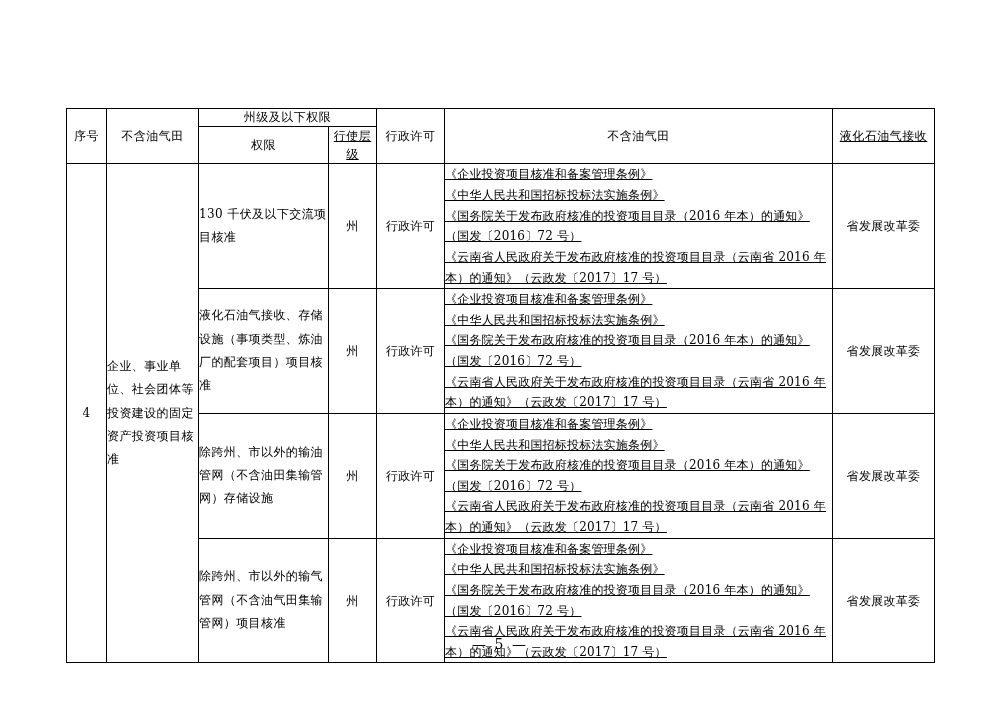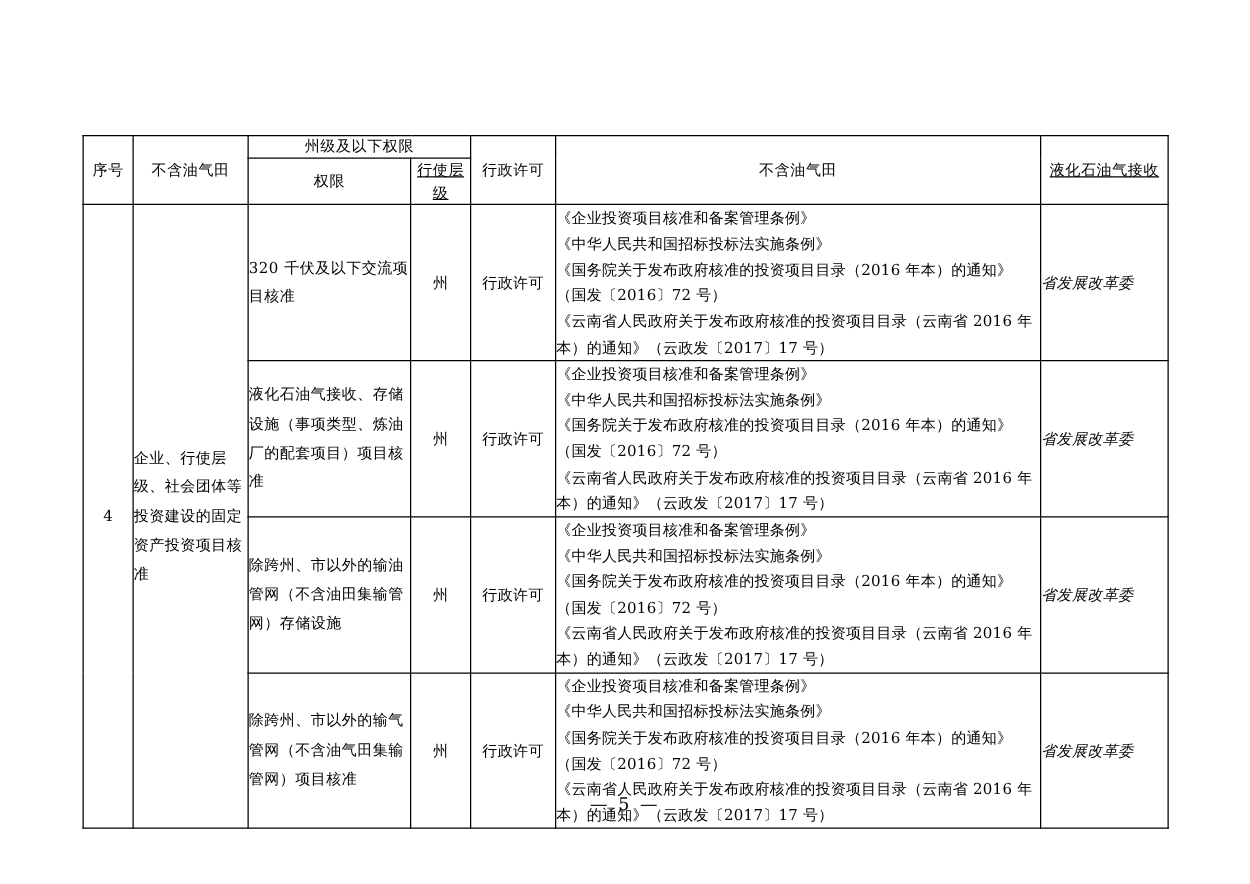--- a/index.html
+++ b/index.html
@@ -79,27 +79,28 @@
   }
   .cell-basis {
     text-align: left;
     font-size: 12px;
     line-height: 1.72;
     padding: 7px 9px;
     letter-spacing: 0.2px;
   }
   .cell-basis div {
     white-space: normal;
+    text-decoration: underline;
   }
   .cell-dept {
+    text-align: center;
     font-size: 12.5px;
     line-height: 1.5;
     padding: 4px 3px;
     letter-spacing: 0.3px;
-    font-style: italic;
   }
   .page-number {
     position: absolute;
     left: 0;
     top: 636px;
     width: 1000px;
     text-align: center;
     font-size: 14px;
     font-family: "DejaVu Serif", "Liberation Serif", serif;
     letter-spacing: 2px;
@@ -130,22 +131,22 @@
         <th class="hdr-cell two-line" rowspan="2">液化石油气接收</th>
       </tr>
       <tr>
         <th class="hdr-cell">权限</th>
         <th class="hdr-cell two-line">行使层级</th>
       </tr>
     </thead>
     <tbody>
       <tr>
         <td class="cell-center" rowspan="4">4</td>
-        <td class="cell-name" rowspan="4">企业、行使层级、社会团体等投资建设的固定资产投资项目核准</td>
-        <td class="cell-item">320 千伏及以下交流项目核准</td>
+        <td class="cell-name" rowspan="4">企业、事业单位、社会团体等投资建设的固定资产投资项目核准</td>
+        <td class="cell-item">130 千伏及以下交流项目核准</td>
         <td class="cell-center">州</td>
         <td class="cell-center">行政许可</td>
         <td class="cell-basis">
           <div>《企业投资项目核准和备案管理条例》</div>
           <div>《中华人民共和国招标投标法实施条例》</div>
           <div>《国务院关于发布政府核准的投资项目目录（2016 年本）的通知》（国发〔2016〕72 号）</div>
           <div>《云南省人民政府关于发布政府核准的投资项目目录（云南省 2016 年本）的通知》（云政发〔2017〕17 号）</div>
         </td>
         <td class="cell-dept">省发展改革委</td>
       </tr>

